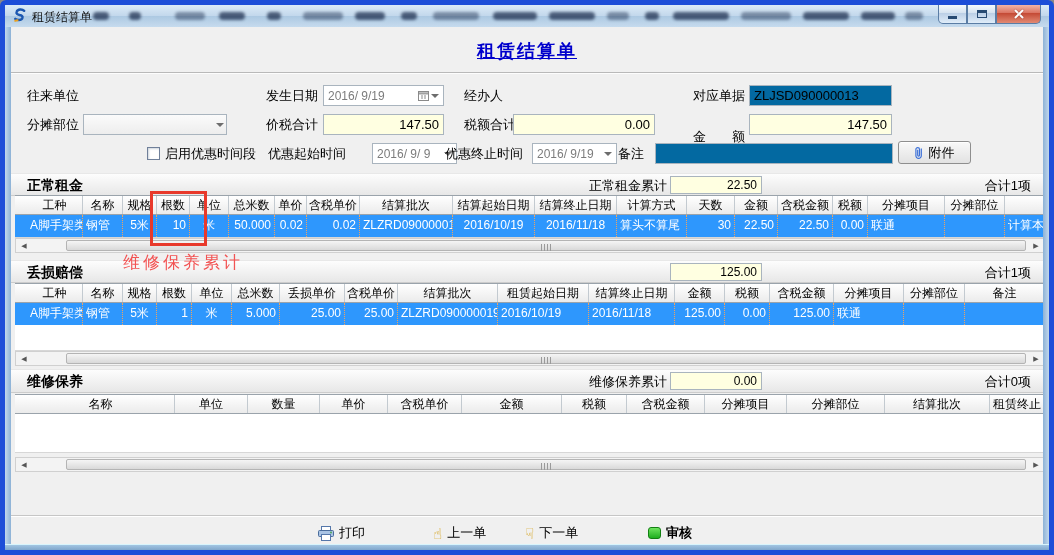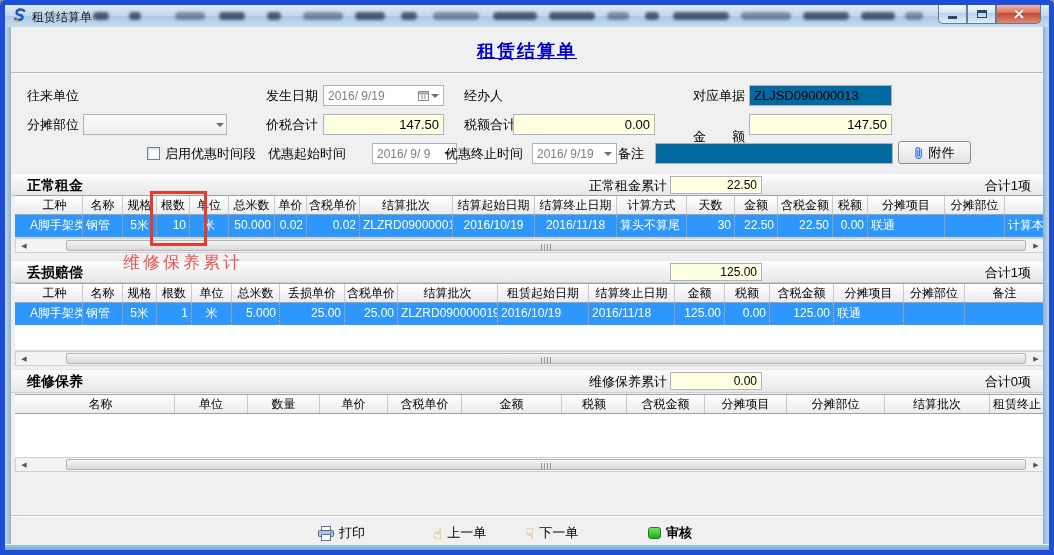--- a/index.html
+++ b/index.html
@@ -231,21 +231,21 @@
       </div>
       <div class="sb-btn">▶</div>
     </div>
 
     <div class="band" style="top:342px;height:24px">
       <span class="band-title">维修保养</span>
       <span class="band-total-lbl">维修保养累计</span>
       <span class="band-total">0.00</span>
       <span class="band-count">合计0项</span>
     </div>
-    <div class="grid" style="top:367px;height:66px">
+    <div class="grid" style="top:367px;height:59px">
         <div class="ghead"><span class="cell a-c" style="width: 148px;">名称</span><span class="cell a-c" style="width: 73px;">单位</span><span class="cell a-c" style="width: 72px;">数量</span><span class="cell a-c" style="width: 68px;">单价</span><span class="cell a-c" style="width: 74px;">含税单价</span><span class="cell a-c" style="width: 100px;">金额</span><span class="cell a-c" style="width: 65px;">税额</span><span class="cell a-c" style="width: 78px;">含税金额</span><span class="cell a-c" style="width: 82px;">分摊项目</span><span class="cell a-c" style="width: 98px;">分摊部位</span><span class="cell a-c" style="width: 105px;">结算批次</span><span class="cell a-c" style="width: 55px;">租赁终止</span></div>
       </div>
     <div class="hscroll" style="top:430px">
       <div class="sb-btn">◀</div>
       <div class="sb-track">
         <div class="sb-thumb">
             <span class="sb-grip"></span>
           </div>
       </div>
       <div class="sb-btn">▶</div>

